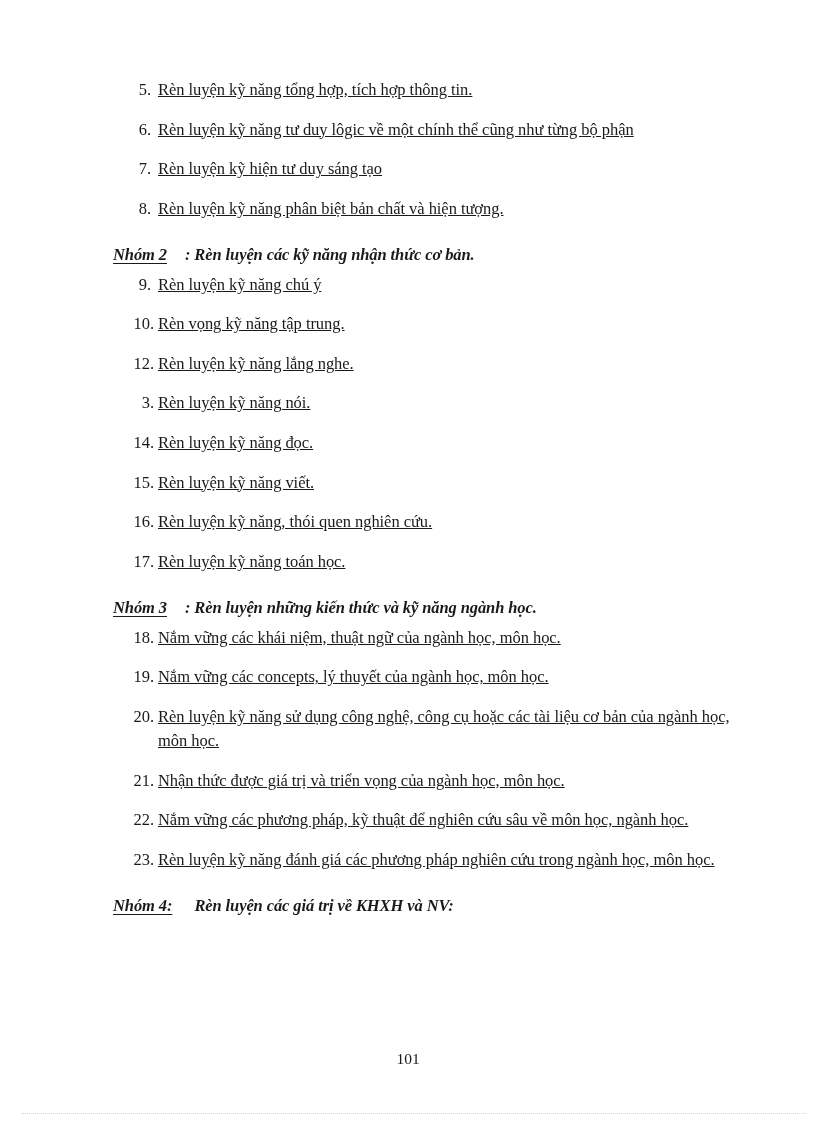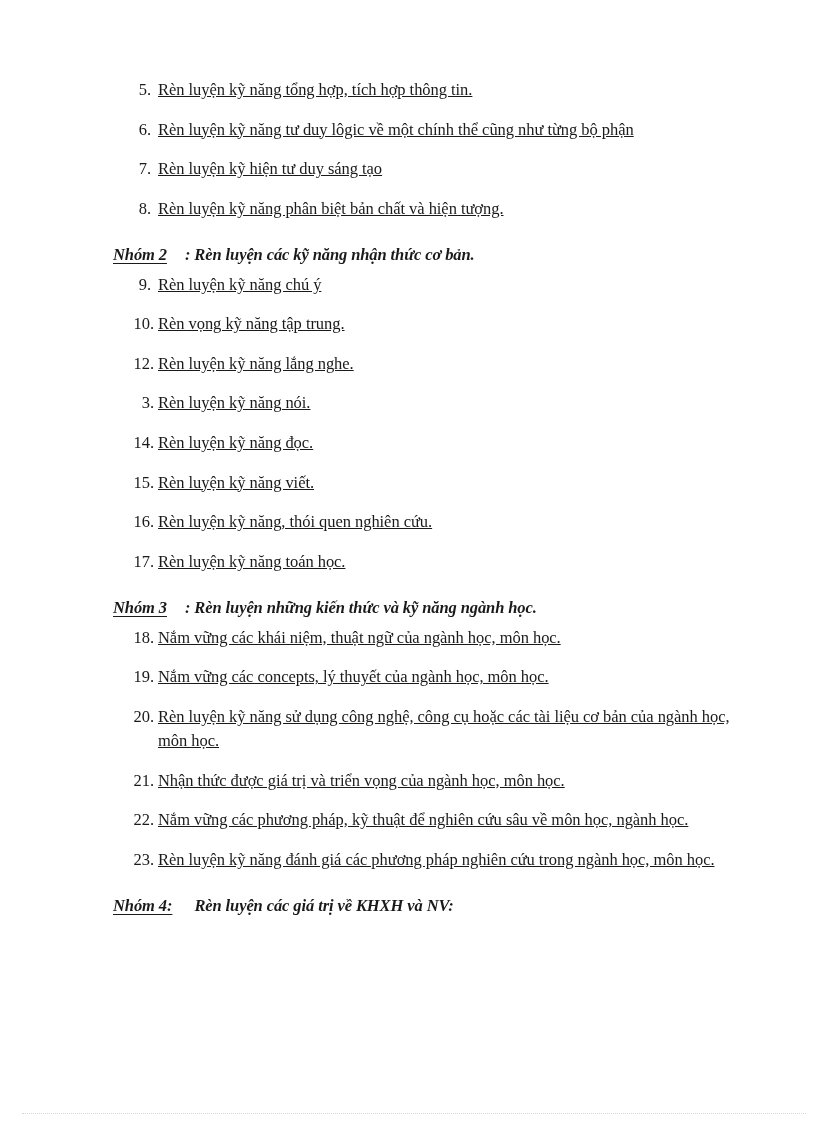--- a/index.html
+++ b/index.html
@@ -189,16 +189,17 @@
           </li>
           <li class="list-item wide">
             <span class="num">23.</span>
             <span class="txt">Rèn luyện kỹ năng đánh giá các phương pháp nghiên cứu trong ngành học, môn học.</span>
           </li>
         </ul>
         <p class="group-heading"><span class="grp-label">Nhóm 4:</span><span class="grp-text"> Rèn luyện các giá trị về KHXH và NV:</span></p>
       </div>
   </div>
 
+  <div class="page-number">101</div>
 
   <div class="scan-artifact"></div>
 
 </div>
 
 </body></html>

